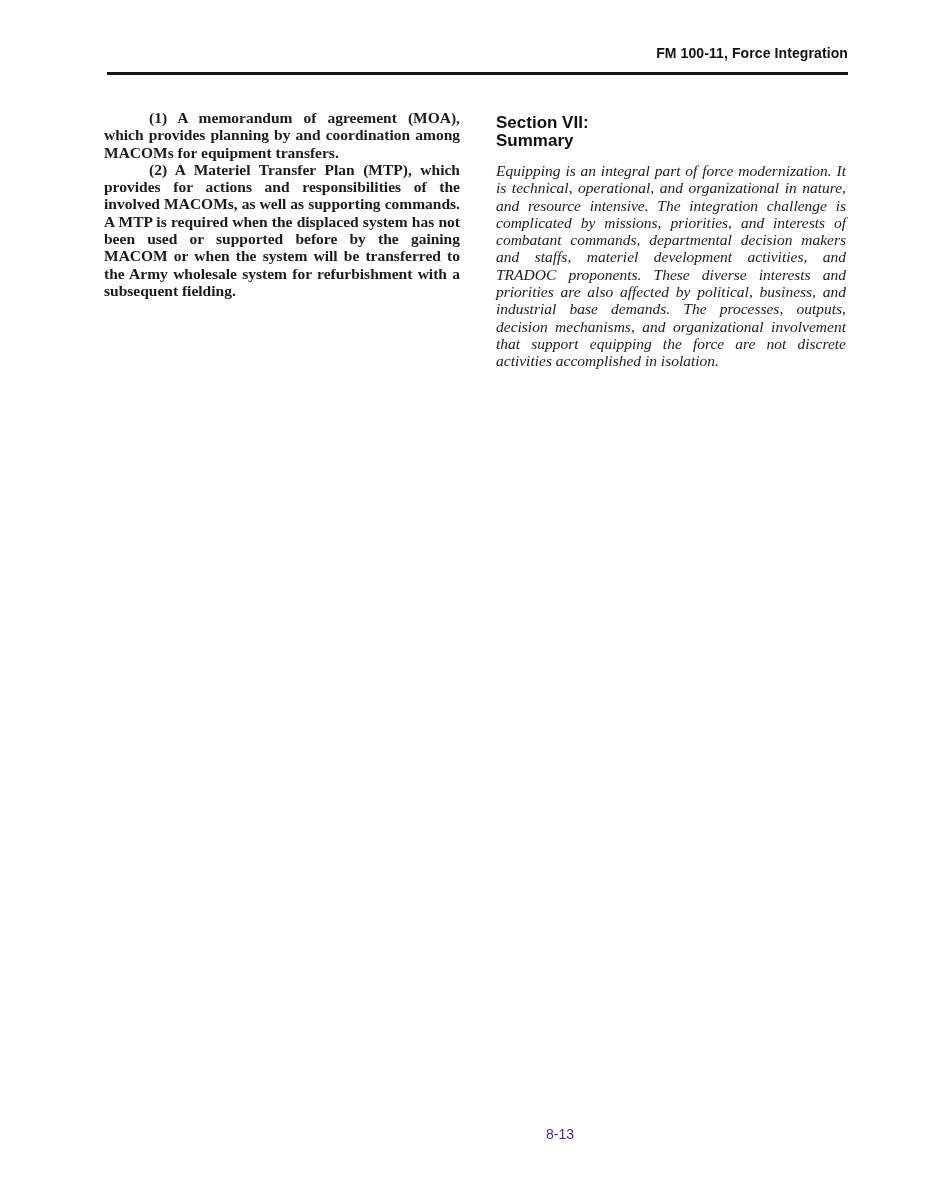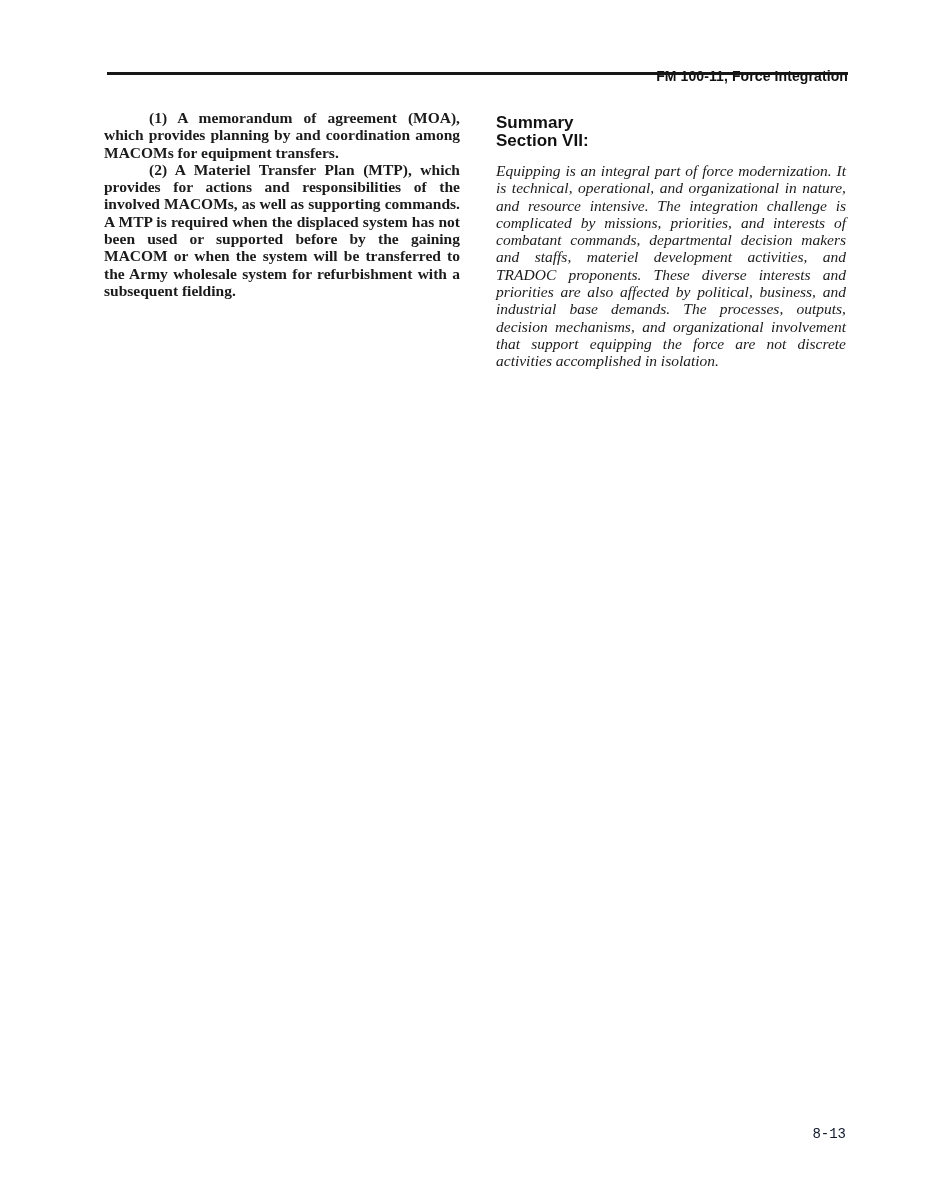--- a/index.html
+++ b/index.html
@@ -11,21 +11,21 @@
     position: relative;
     width: 926px;
     height: 1198px;
     background: #ffffff;
     font-family: "Liberation Serif", serif;
     color: #1b1b1b;
     overflow: hidden;
   }
   .running-header {
     position: absolute;
-    top: 68px;
+    top: 45px;
     left: 107px;
     width: 741px;
     text-align: right;
     font-family: "Liberation Sans", sans-serif;
     font-weight: bold;
     font-size: 14px;
     line-height: 16px;
     color: #111111;
     letter-spacing: 0.1px;
   }
@@ -73,44 +73,44 @@
     font-size: 15.5px;
     line-height: 17.3px;
     text-align: justify;
     font-style: italic;
   }
   .page-number {
     position: absolute;
     top: 1126px;
     left: 546px;
     width: 300px;
-    text-align: right;
-    font-family: Liberation Mono, monospace;
+    text-align: left;
+    font-family: Liberation Sans, sans-serif;
     font-size: 14px;
     line-height: 16px;
-    color: #0f172a;
+    color: #4c1d95;
   }
 </style>
 </head>
 <body>
 
 <div class="page">
 
   <div class="running-header">FM 100-11, Force Integration</div>
 
   <div class="header-rule"></div>
 
   <div class="col-left body-text">
     <p>(1) A memorandum of agreement (MOA), which provides planning by and coordination among MACOMs for equipment transfers.</p>
     <p>(2) A Materiel Transfer Plan (MTP), which provides for actions and responsibilities of the involved MACOMs, as well as supporting commands. A MTP is required when the displaced system has not been used or supported before by the gaining MACOM or when the system will be transferred to the Army wholesale system for refurbishment with a subsequent fielding.</p>
   </div>
 
   <div class="col-right">
     <div class="section-heading">
+      <div>Section VII:</div>
       <div>Summary</div>
-      <div>Section VII:</div>
     </div>
     <p class="summary-body">Equipping is an integral part of force modernization. It is technical, operational, and organizational in nature, and resource intensive. The integration challenge is complicated by missions, priorities, and interests of combatant commands, departmental decision makers and staffs, materiel development activities, and TRADOC proponents. These diverse interests and priorities are also affected by political, business, and industrial base demands. The processes, outputs, decision mechanisms, and organizational involvement that support equipping the force are not discrete activities accomplished in isolation.</p>
   </div>
 
   <div class="page-number">8-13</div>
 
 </div>
 
 </body></html>

